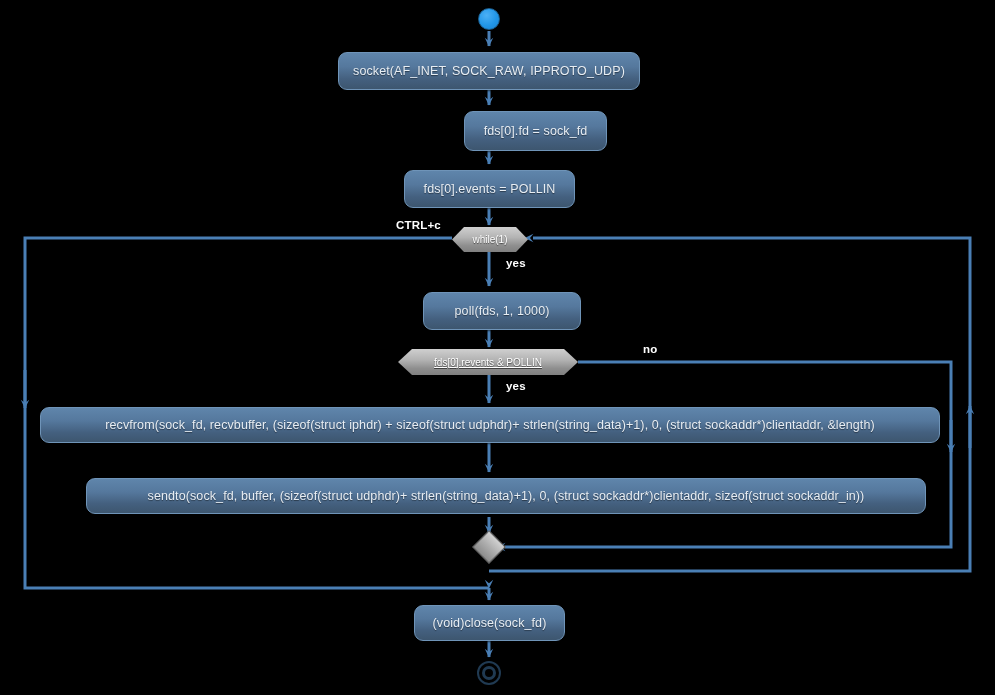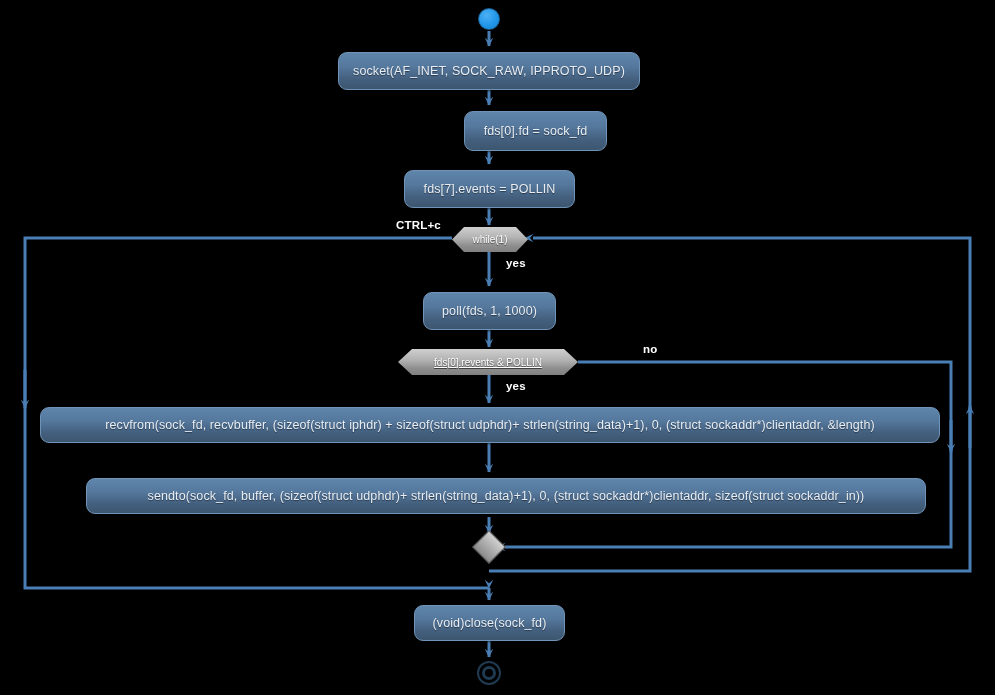--- a/index.html
+++ b/index.html
@@ -171,25 +171,25 @@
       <path d="M489,641 L489,657" marker-end="url(#ah-down)"></path>
     </g>
   </svg>
 
   <div class="start-node" style="left:478px; top:8px;"></div>
 
   <div class="action" style="left:338px; top:52px; width:302px; height:38px;">socket(AF_INET, SOCK_RAW, IPPROTO_UDP)</div>
 
   <div class="action" style="left:418px; top:111px; width:143px; height:40px;margin-left:46px;">fds[0].fd = sock_fd</div>
 
-  <div class="action" style="left:404px; top:170px; width:171px; height:38px;">fds[7].events = POLLIN</div>
+  <div class="action" style="left:404px; top:170px; width:171px; height:38px;">fds[0].events = POLLIN</div>
 
   <div class="decision" style="left:452px; top:227px; width:76px; height:25px;">while(1)</div>
 
-  <div class="action" style="left:423px; top:292px; width:133px; height:38px;">poll(fds, 1, 1000)</div>
+  <div class="action" style="left:423px; top:292px; width:158px; height:38px;">poll(fds, 1, 1000)</div>
 
   <div class="decision wide" style="left:398px; top:349px; width:180px; height:26px;">fds[0].revents &amp; POLLIN</div>
 
   <div class="action" style="left:40px; top:407px; width:900px; height:36px;">recvfrom(sock_fd, recvbuffer, (sizeof(struct iphdr) + sizeof(struct udphdr)+ strlen(string_data)+1), 0, (struct sockaddr*)clientaddr, &amp;length)</div>
 
   <div class="action" style="left:70px; top:478px; width:840px; height:36px;margin-left:16px;">sendto(sock_fd, buffer, (sizeof(struct udphdr)+ strlen(string_data)+1), 0, (struct sockaddr*)clientaddr, sizeof(struct sockaddr_in))</div>
 
   <div class="merge" style="left:477px; top:535px;"></div>
 
   <div class="action" style="left:414px; top:605px; width:151px; height:36px;">(void)close(sock_fd)</div>

